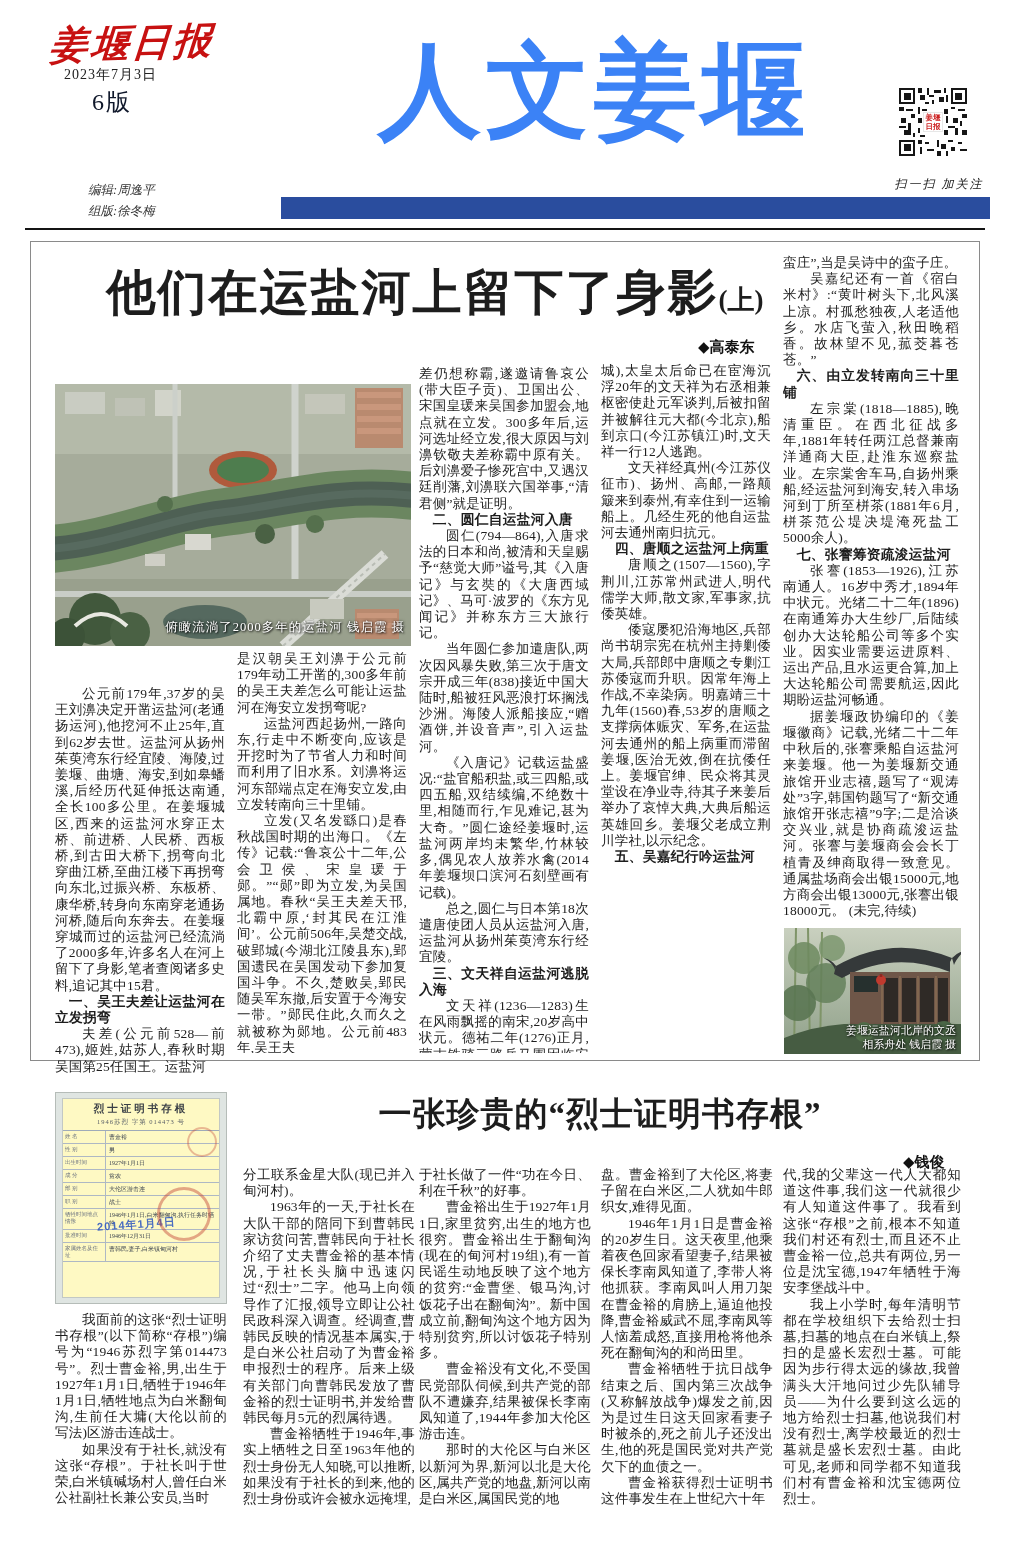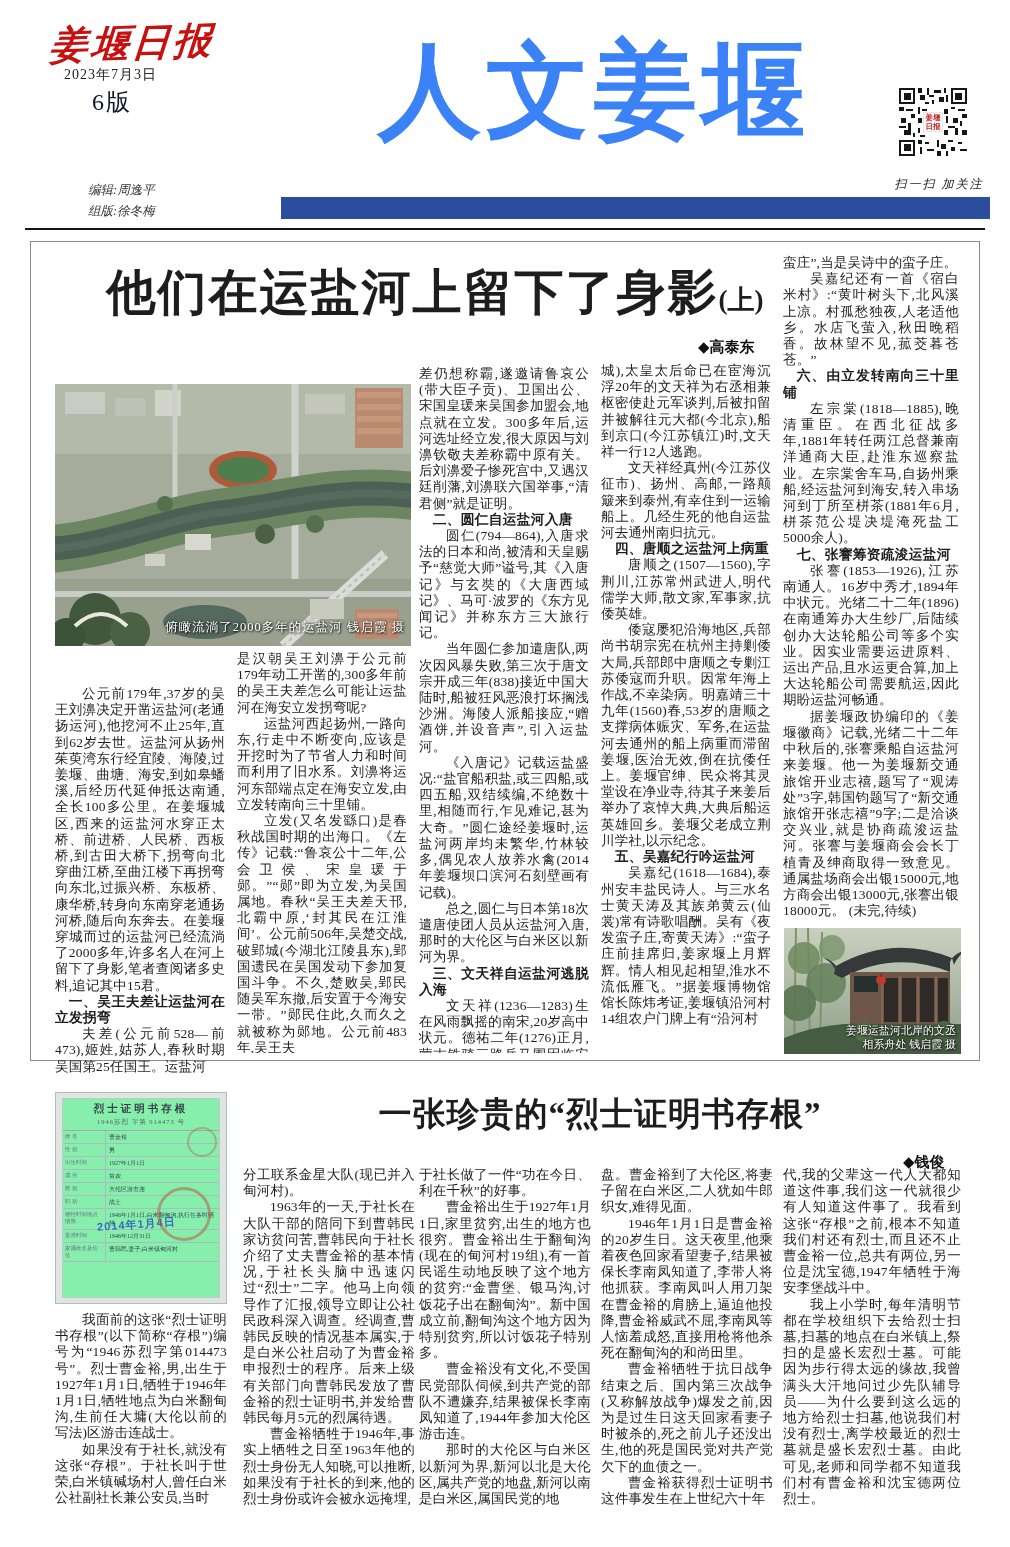--- a/index.html
+++ b/index.html
@@ -48,21 +48,21 @@
           letter-spacing:1px;white-space:nowrap;font-family:"Liberation Serif","DejaVu Serif",serif;}
   .a2author{left:903px;top:1153px;}
   .c-a2-1{left:55px;top:1312px;width:172px;height:228px;}
   .c-a2-2{left:243px;top:1167px;width:172px;height:373px;}
   .c-a2-3{left:419px;top:1167px;width:172px;height:373px;}
   .c-a2-4{left:601px;top:1167px;width:172px;height:373px;}
   .c-a2-5{left:783px;top:1167px;width:178px;height:373px;}
   
   .cert{left:55px;top:1092px;width:172px;height:212px;background:#dfe5e2;border:1px solid #b5bcb8;
         box-sizing:border-box;padding:5px 6px;overflow:hidden;}
-  .cert-inner{position:relative;width:100%;height:100%;background:#86efac;border:1px solid #c2c8c4;box-sizing:border-box;}
+  .cert-inner{position:relative;width:100%;height:100%;background:#fef9c3;border:1px solid #c2c8c4;box-sizing:border-box;}
   .cert-title{text-align:center;font-size:10.5px;font-weight:bold;letter-spacing:3px;color:#3a3f46;margin-top:3px;}
   .cert-serial{text-align:center;font-size:6.5px;color:#5a6068;letter-spacing:1px;margin:2px 0 3px;}
   .cert-table{border-top:1px solid #9fabb9;}
   .cert-row{display:flex;border-bottom:1px solid #aeb8c4;}
   .cert-row .lab{width:38px;min-width:38px;border-right:1px solid #aeb8c4;font-size:5.5px;color:#6a7280;
         padding:2px 2px;line-height:7px;}
   .cert-row .val{font-size:6px;color:#3c4450;padding:2px 3px;line-height:8px;}
   .cert-stamp{position:absolute;left:34px;top:118px;color:#2b55c0;font-weight:bold;font-size:11px;
         transform:rotate(-4deg);letter-spacing:1px;opacity:.85;font-family:"Liberation Sans",sans-serif;}
   .cert-seal{position:absolute;width:48px;height:48px;border:3px solid rgba(196,64,52,.45);border-radius:50%;
@@ -212,32 +212,31 @@
       <p class="flush">是汉朝吴王刘濞于公元前179年动工开凿的,300多年前的吴王夫差怎么可能让运盐河在海安立发拐弯呢?</p>
       <p class="indent">运盐河西起扬州,一路向东,行走中不断变向,应该是开挖时为了节省人力和时间而利用了旧水系。刘濞将运河东部端点定在海安立发,由立发转南向三十里铺。</p>
       <p class="indent">立发(又名发繇口)是春秋战国时期的出海口。《左传》记载:“鲁哀公十二年,公会卫侯、宋皇瑗于郧。”“郧”即为立发,为吴国属地。春秋“吴王夫差天邗,北霸中原,‘封其民在江淮间’。公元前506年,吴楚交战,破郢城(今湖北江陵县东),郢国遗民在吴国发动下参加复国斗争。不久,楚败吴,郢民随吴军东撤,后安置于今海安一带。”郧民住此,久而久之就被称为郧地。公元前483年,吴王夫</p>
     </div>
   <div class="abs colp c-a1-3">
       <p class="flush">差仍想称霸,遂邀请鲁哀公(带大臣子贡)、卫国出公、宋国皇瑗来吴国参加盟会,地点就在立发。300多年后,运河选址经立发,很大原因与刘濞钦敬夫差称霸中原有关。后刘濞爱子惨死宫中,又遇汉廷削藩,刘濞联六国举事,“清君侧”就是证明。</p>
       <p class="subhead">二、圆仁自运盐河入唐</p>
       <p class="indent">圆仁(794—864),入唐求法的日本和尚,被清和天皇赐予“慈觉大师”谥号,其《入唐记》与玄奘的《大唐西域记》、马可·波罗的《东方见闻记》并称东方三大旅行记。</p>
       <p class="indent">当年圆仁参加遣唐队,两次因风暴失败,第三次于唐文宗开成三年(838)接近中国大陆时,船被狂风恶浪打坏搁浅沙洲。海陵人派船接应,“赠酒饼,并设音声”,引入运盐河。</p>
       <p class="indent">《入唐记》记载运盐盛况:“盐官船积盐,或三四船,或四五船,双结续编,不绝数十里,相随而行,乍见难记,甚为大奇。”圆仁途经姜堰时,运盐河两岸均未繁华,竹林较多,偶见农人放养水禽(2014年姜堰坝口滨河石刻壁画有记载)。</p>
-      <p class="indent">总之,圆仁与日本第18次遣唐使团人员从运盐河入唐,那时的大伦区与白米区以新河为界。</p>
+      <p class="indent">总之,圆仁与日本第18次遣唐使团人员从运盐河入唐,运盐河从扬州茱萸湾东行经宜陵。</p>
       <p class="subhead">三、文天祥自运盐河逃脱入海</p>
       <p class="indent">文天祥(1236—1283)生在风雨飘摇的南宋,20岁高中状元。德祐二年(1276)正月,蒙古铁骑三路兵马围困临安(今杭州,时为南宋都</p>
     </div>
   <div class="abs colp c-a1-4">
       <p class="flush">城),太皇太后命已在宦海沉浮20年的文天祥为右丞相兼枢密使赴元军谈判,后被扣留并被解往元大都(今北京),船到京口(今江苏镇江)时,文天祥一行12人逃跑。</p>
       <p class="indent">文天祥经真州(今江苏仪征市)、扬州、高邮,一路颠簸来到泰州,有幸住到一运输船上。几经生死的他自运盐河去通州南归抗元。</p>
       <p class="subhead">四、唐顺之运盐河上病重</p>
       <p class="indent">唐顺之(1507—1560),字荆川,江苏常州武进人,明代儒学大师,散文家,军事家,抗倭英雄。</p>
       <p class="indent">倭寇屡犯沿海地区,兵部尚书胡宗宪在杭州主持剿倭大局,兵部郎中唐顺之专剿江苏倭寇而升职。因常年海上作战,不幸染病。明嘉靖三十九年(1560)春,53岁的唐顺之支撑病体赈灾、军务,在运盐河去通州的船上病重而滞留姜堰,医治无效,倒在抗倭任上。姜堰官绅、民众将其灵堂设在净业寺,待其子来姜后举办了哀悼大典,大典后船运英雄回乡。姜堰父老成立荆川学社,以示纪念。</p>
       <p class="subhead">五、吴嘉纪行吟运盐河</p>
-      <p class="indent">吴嘉纪(1618—1684),泰州安丰盐民诗人。与三水名士黄天涛及其族弟黄云(仙裳)常有诗歌唱酬。吴有《夜发蛮子庄,寄黄天涛》:“蛮子庄前挂席归,姜家堰上月辉辉。情人相见起相望,淮水不流低雁飞。”据姜堰博物馆馆长陈炜考证,姜堰镇沿河村14组农户门牌上有“沿河村</p>
     </div>
   <div class="abs colp c-a1-5">
       <p class="flush">蛮庄”,当是吴诗中的蛮子庄。</p>
       <p class="indent">吴嘉纪还有一首《宿白米村》:“黄叶树头下,北风溪上凉。村孤愁独夜,人老适他乡。水店飞萤入,秋田晚稻香。故林望不见,菰茭暮苍苍。”</p>
       <p class="subhead">六、由立发转南向三十里铺</p>
       <p class="indent">左宗棠(1818—1885),晚清重臣。在西北征战多年,1881年转任两江总督兼南洋通商大臣,赴淮东巡察盐业。左宗棠舍车马,自扬州乘船,经运盐河到海安,转入串场河到丁所至栟茶(1881年6月,栟茶范公堤决堤淹死盐工5000余人)。</p>
       <p class="subhead">七、张謇筹资疏浚运盐河</p>
       <p class="indent">张謇(1853—1926),江苏南通人。16岁中秀才,1894年中状元。光绪二十二年(1896)在南通筹办大生纱厂,后陆续创办大达轮船公司等多个实业。因实业需要运进原料、运出产品,且水运更合算,加上大达轮船公司需要航运,因此期盼运盐河畅通。</p>
       <p class="indent">据姜堰政协编印的《姜堰徽商》记载,光绪二十二年中秋后的,张謇乘船自运盐河来姜堰。他一为姜堰新交通旅馆开业志禧,题写了“观涛处”3字,韩国钧题写了“新交通旅馆开张志禧”9字;二是洽谈交兴业,就是协商疏浚运盐河。张謇与姜堰商会会长丁植青及绅商取得一致意见。通属盐场商会出银15000元,地方商会出银13000元,张謇出银18000元。  (未完,待续)</p>
     </div>

